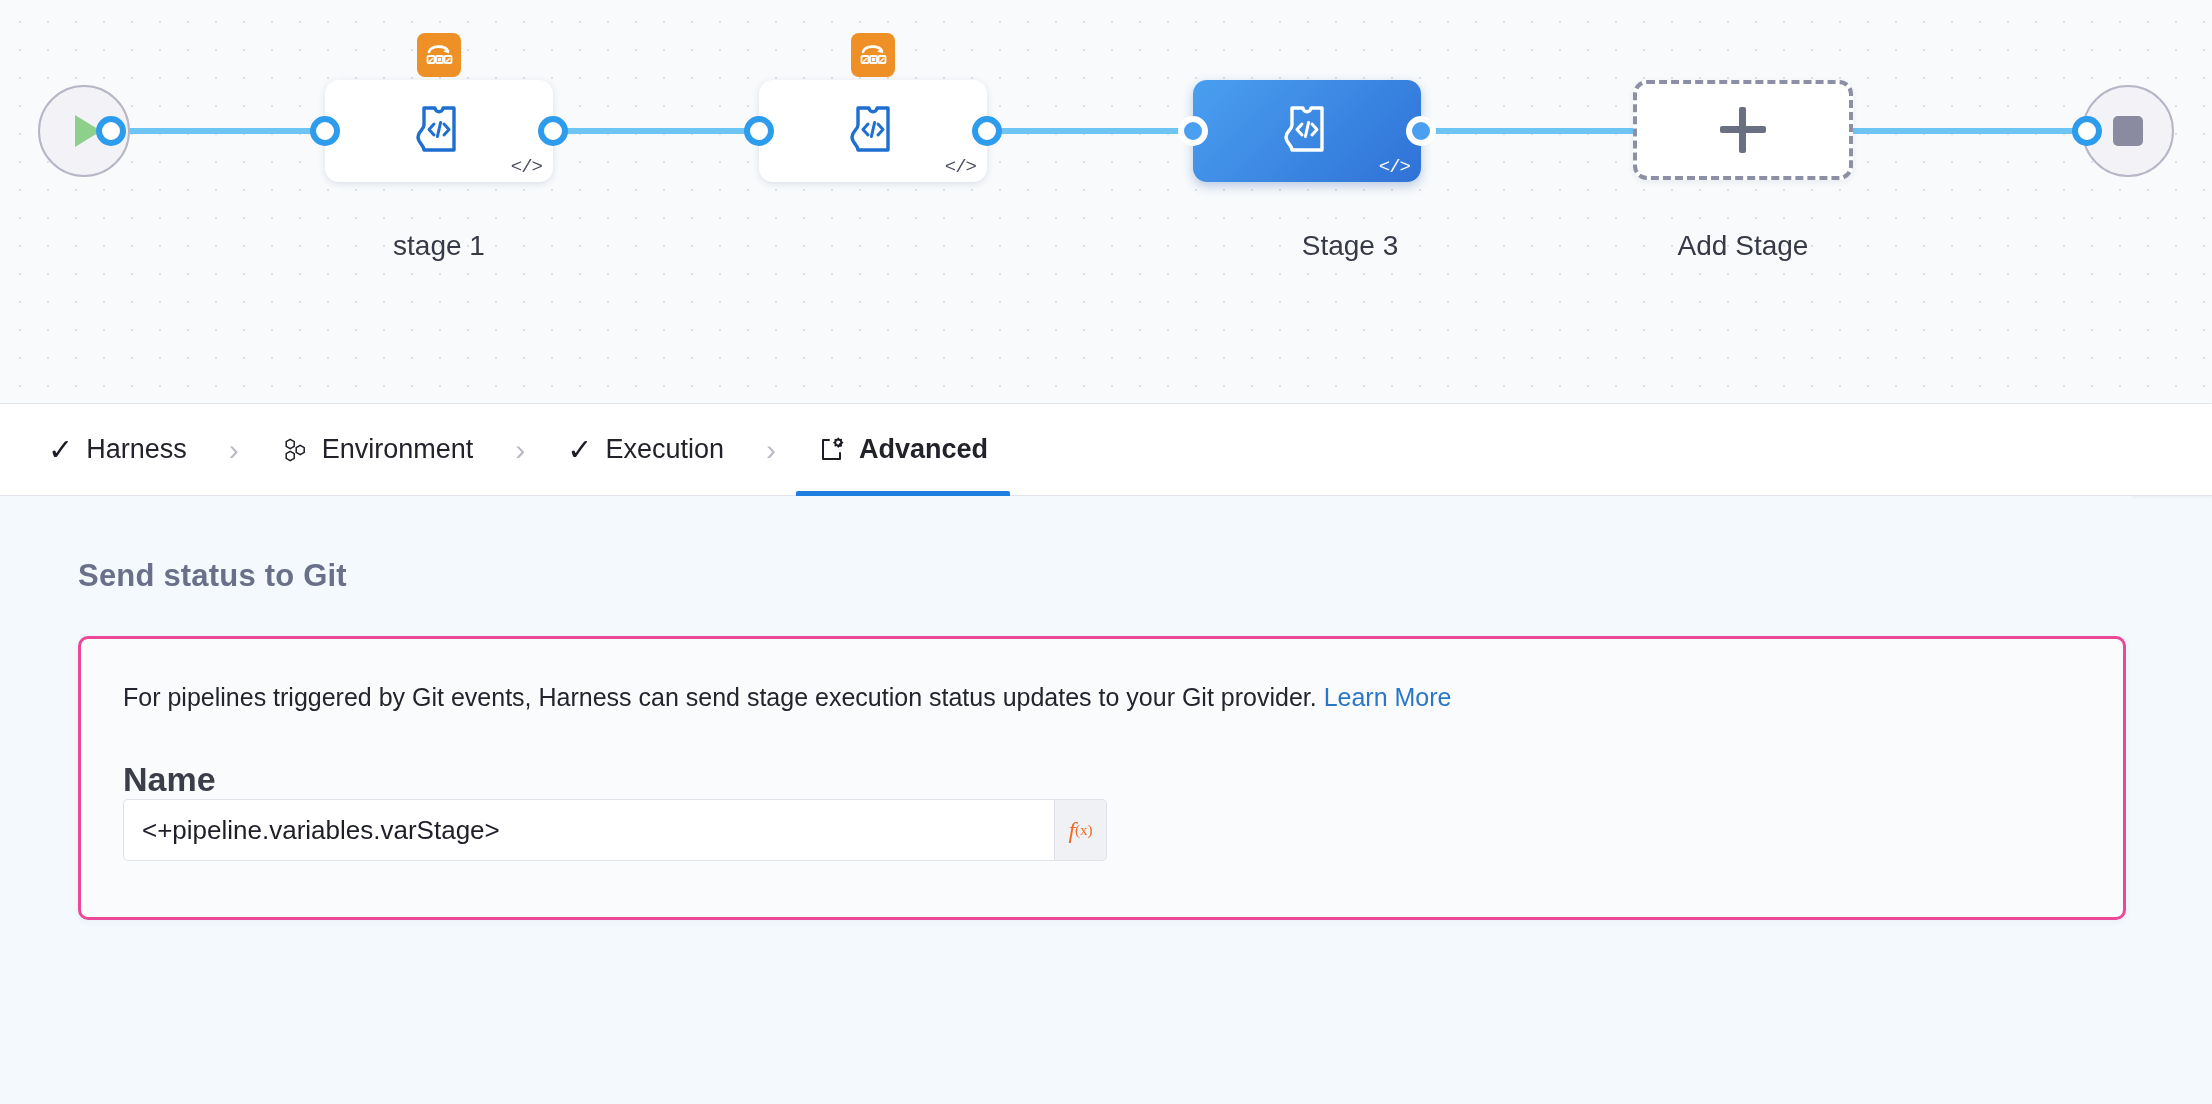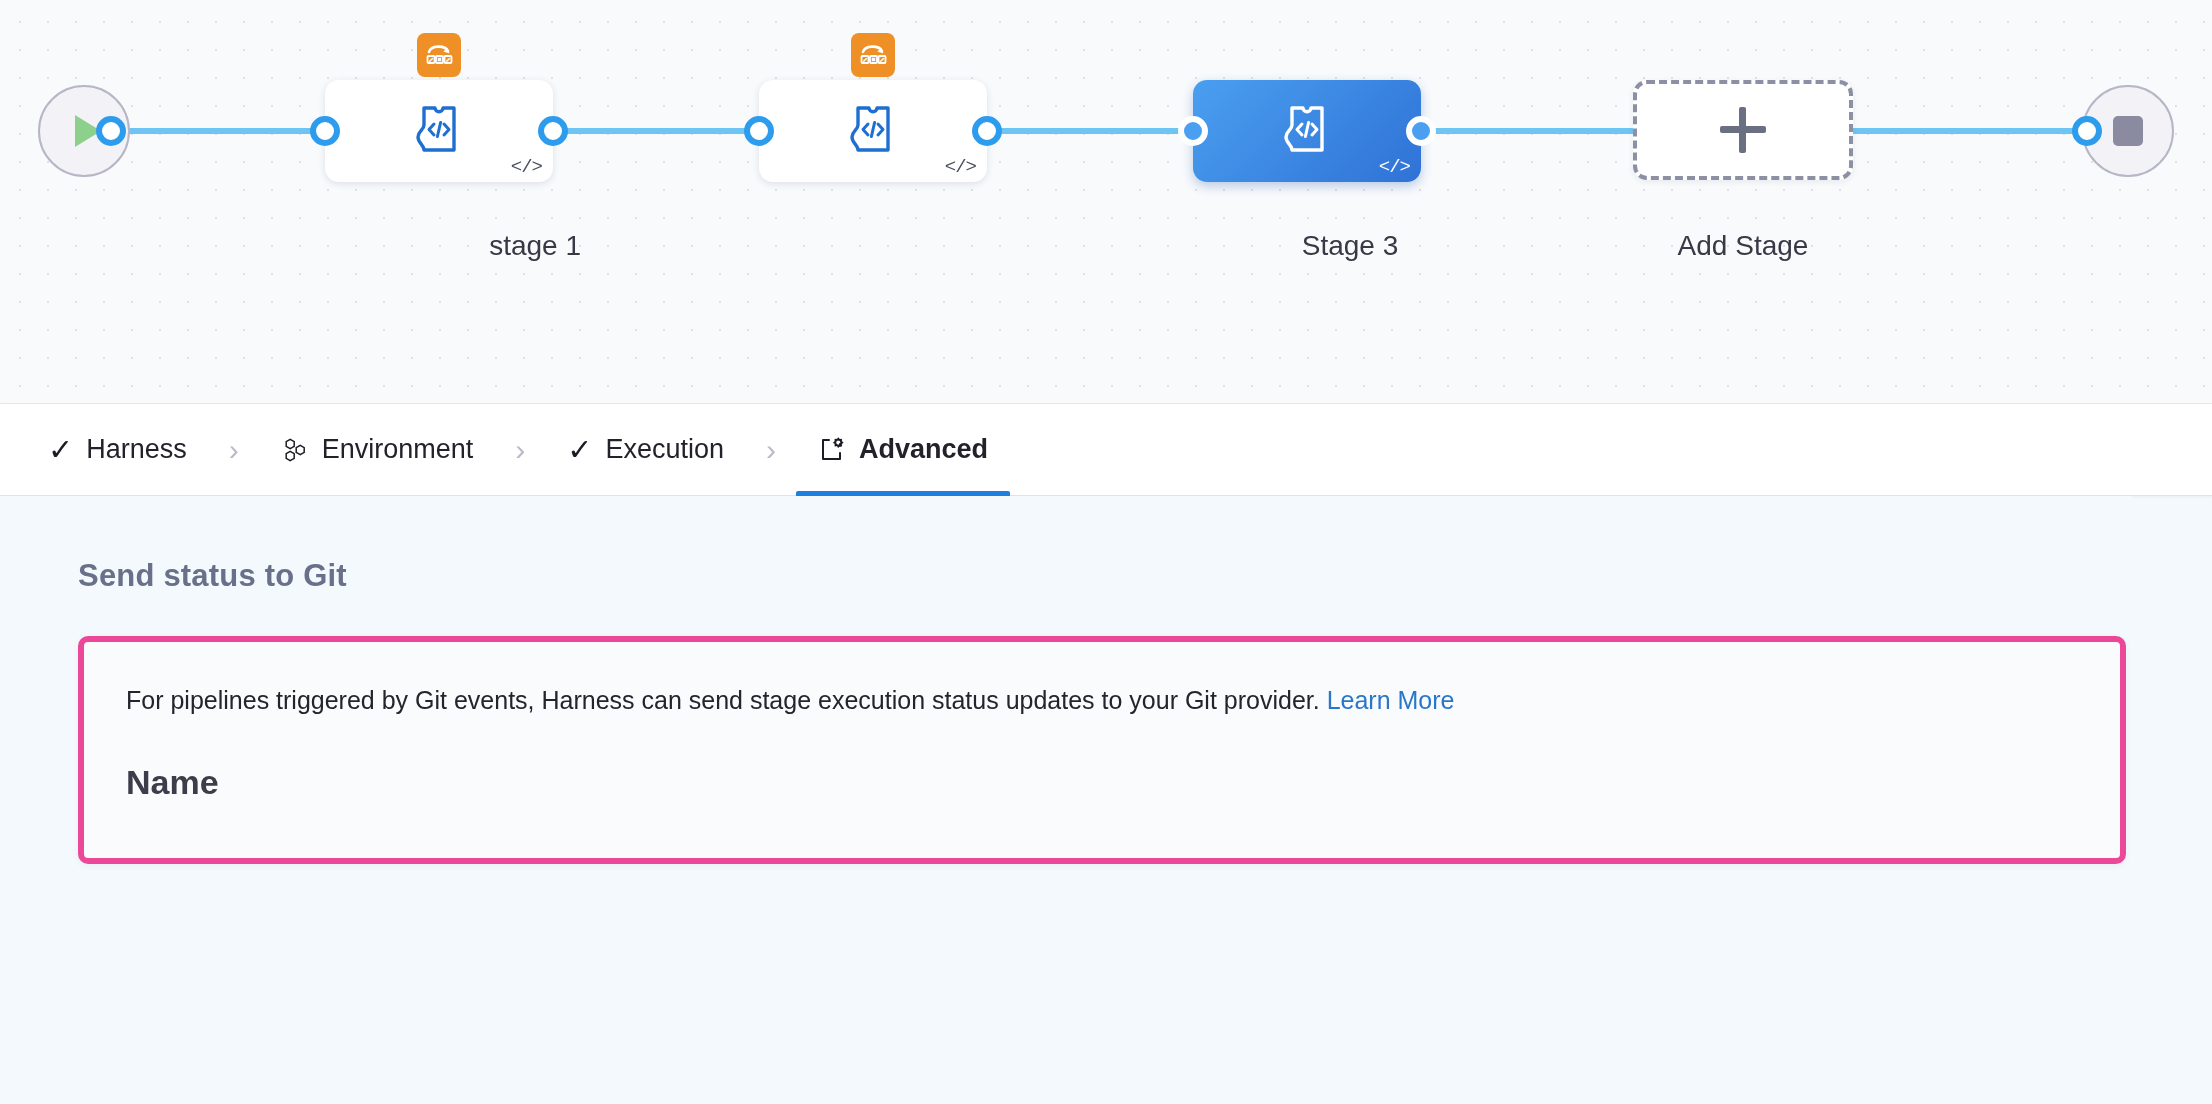--- a/index.html
+++ b/index.html
@@ -213,21 +213,21 @@
     font-size: 31px;
     font-weight: bold;
     color: #69708a;
     letter-spacing: 0.2px;
     margin-bottom: 42px;
   }
   .card {
     width: 2048px;
     border-radius: 10px;
     background: #fafbfc;
-    border: 6px solid #ec4899;
+    border: 3px solid #ec4899;
     box-shadow: 0 2px 7px rgba(45,60,90,0.05);
     padding: 44px 48px 56px 42px;
   }
   .card-desc {
     font-size: 25px;
     color: #23242d;
     margin-bottom: 48px;
   }
   .link { color: #2a77c9; cursor: pointer; }
 
@@ -331,21 +331,21 @@
         <path d="M9 5 H20 C20 10 28 10 28 5 H39 V47 H9 C9 42 3 40 3 34 C3 28 9 27 9 22 Z" stroke="#1f6fd0" stroke-width="3.4" fill="#ffffff" stroke-linejoin="round"></path>
         <path d="M19 21 L14 26.5 L19 32" stroke="#1f6fd0" stroke-width="3" fill="none" stroke-linecap="round" stroke-linejoin="round"></path>
         <path d="M29 21 L34 26.5 L29 32" stroke="#1f6fd0" stroke-width="3" fill="none" stroke-linecap="round" stroke-linejoin="round"></path>
         <path d="M25.6 19.5 L22.4 33.5" stroke="#1f6fd0" stroke-width="3" stroke-linecap="round"></path>
       </svg>
     </span>
     <span class="corner-code">&lt;/&gt;</span>
   </div>
   <div class="ring" style="left:310px;"></div>
   <div class="ring" style="left:538px;"></div>
-  <div class="node-label" style="left:261px;text-align:right;">stage 1</div>
+  <div class="node-label" style="left:279px;">stage 1</div>
 
   <div class="stage-node" style="left:759px;">
     <div class="matrix-badge">
       <svg width="32" height="32" viewBox="0 0 32 32" fill="none">
         <path d="M6 13 C8 6, 22 6, 25 12" stroke="#ffffff" stroke-width="2.6" fill="none" stroke-linecap="round"></path>
         <path d="M26.5 14.5 L24.2 9.6 L20.2 12.6 Z" fill="#ffffff"></path>
         <rect x="4.5" y="17" width="7" height="7" rx="1" stroke="#ffffff" stroke-width="1.8" fill="none"></rect>
         <rect x="13" y="17" width="7" height="7" rx="1" stroke="#ffffff" stroke-width="1.8" fill="none"></rect>
         <rect x="21.5" y="17" width="7" height="7" rx="1" stroke="#ffffff" stroke-width="1.8" fill="none"></rect>
         <rect x="14.8" y="18.8" width="3.4" height="3.4" fill="#ffffff"></rect>
@@ -438,15 +438,22 @@
   <div class="card">
 
     <div class="card-desc">
       <span>For pipelines triggered by Git events, Harness can send stage execution status updates to your Git provider.</span>
       <span class="link">Learn More</span>
     </div>
 
 
     <div class="field-label">Name</div>
 
+    <div class="input-row">
+      <div class="text-input" placeholder="Name">&lt;+pipeline.variables.varStage&gt;</div>
+      <div class="fx-btn">
+        <span>f</span>
+          <sub>(x)</sub>
+      </div>
+    </div>
 
   </div>
 </div>
 
 </body></html>

